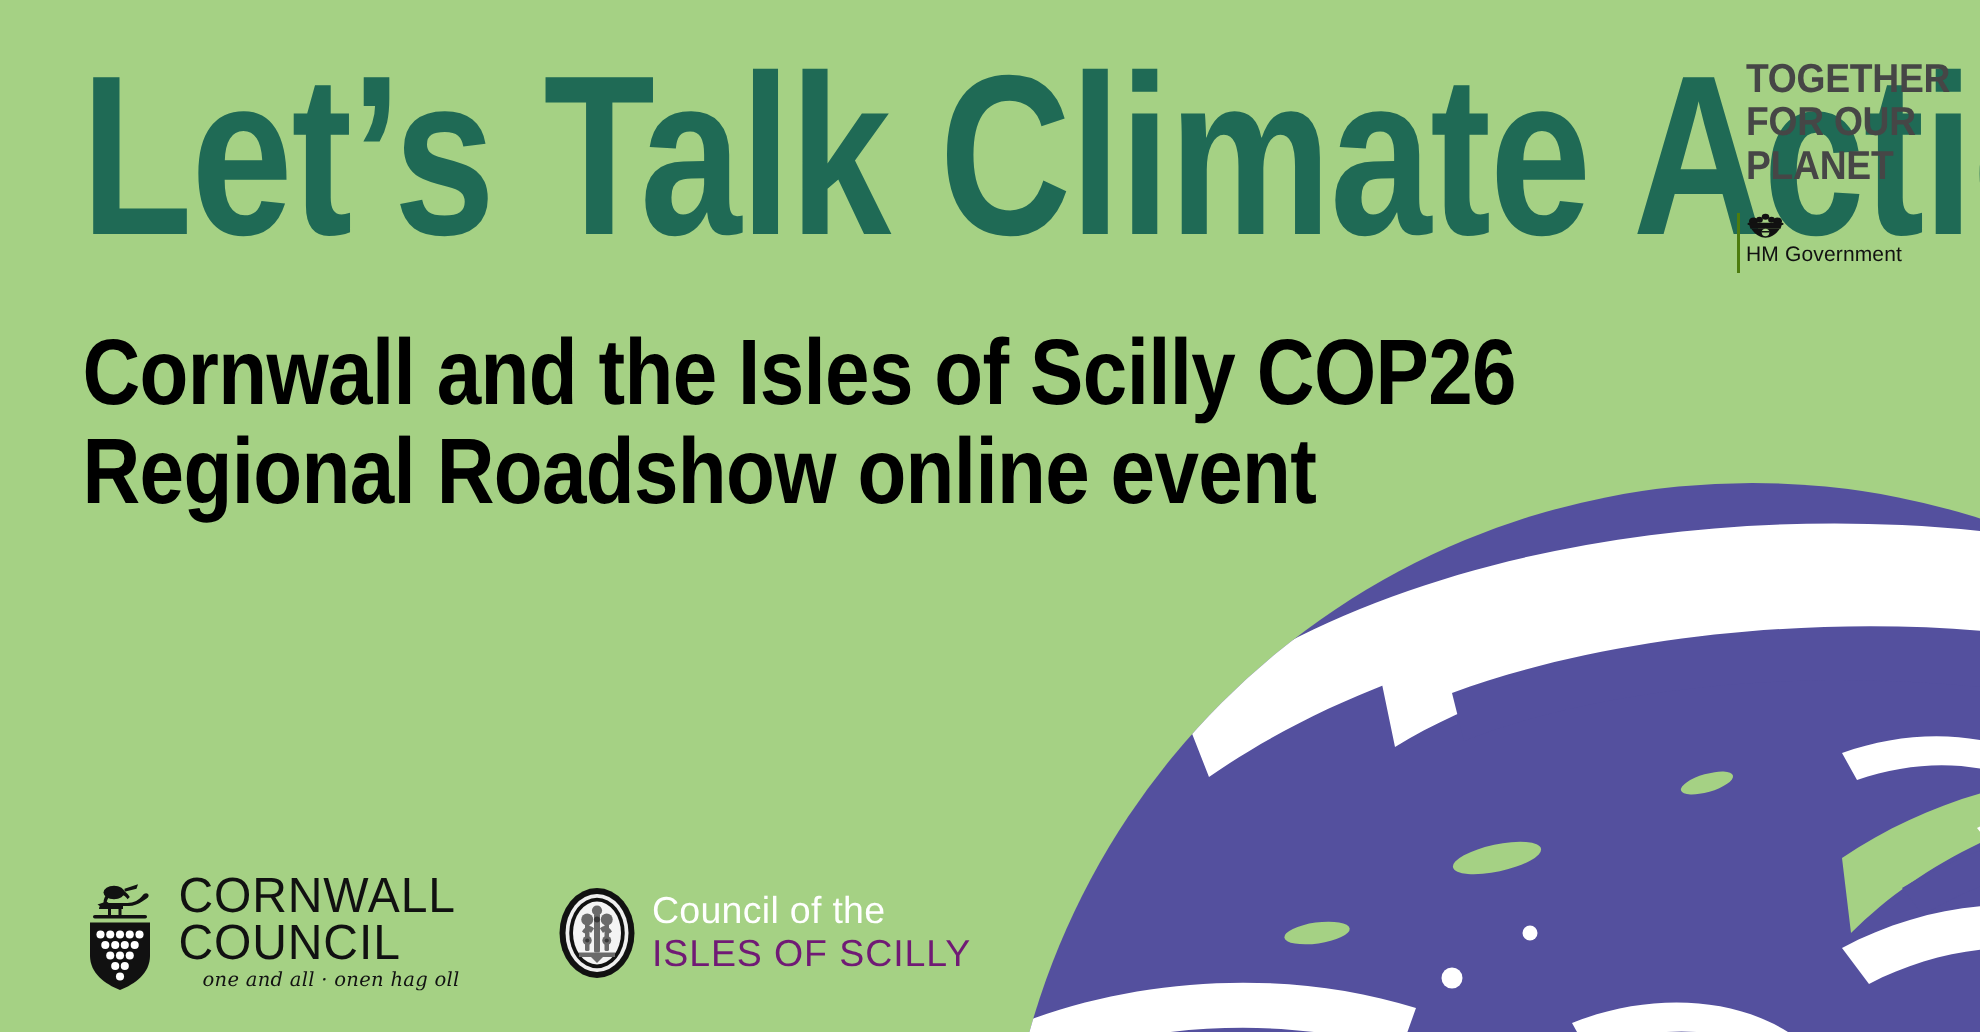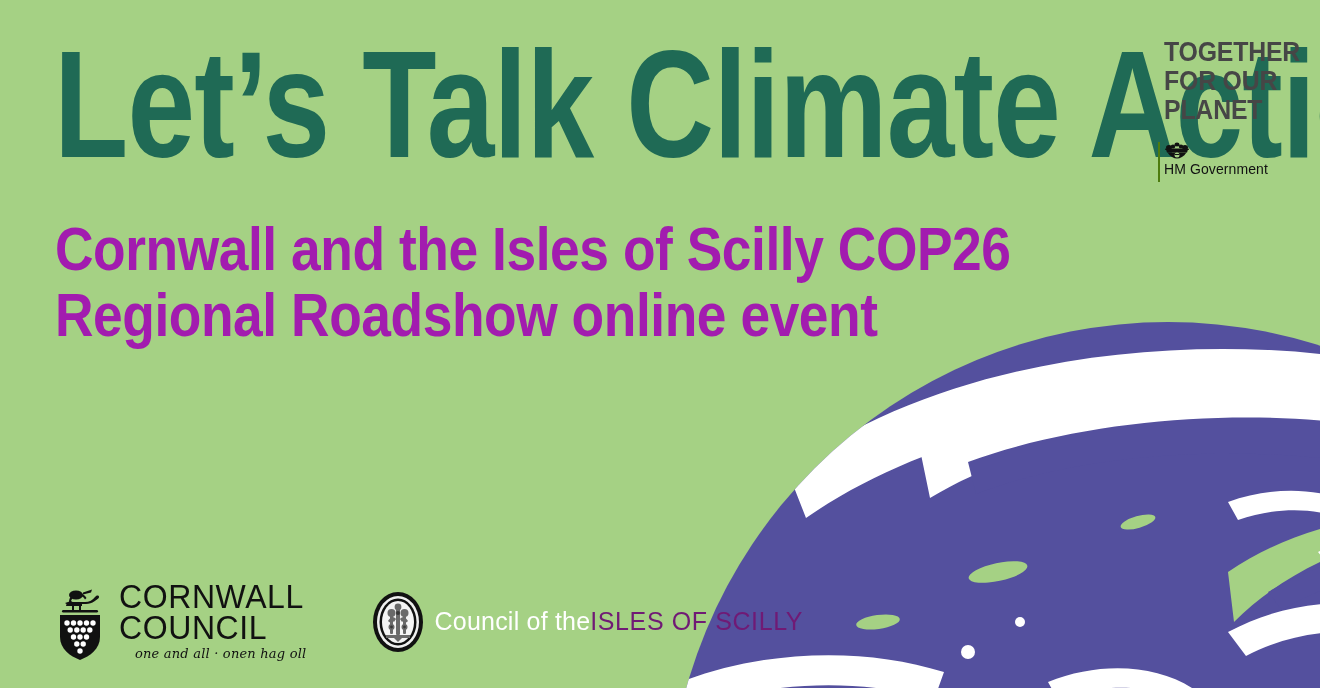--- a/index.html
+++ b/index.html
@@ -43,21 +43,21 @@
     transform: scaleX(0.80);
     transform-origin: left top;
   }
 
   
   #subtitle {
     position: absolute;
     left: 55px;
     top: 216px;
     width: 1250px;
-    color: #a21caf;
+    color: #000000;
     font-family: "Liberation Sans Narrow", "Liberation Sans", sans-serif;
     font-weight: 700;
     font-size: 62px;
     line-height: 66px;
     letter-spacing: -0.5px;
   }
   #subtitle .ln {
     display: block;
     transform: scaleX(0.86);
     transform-origin: left top;
@@ -138,21 +138,21 @@
     font-size: 13px;
     line-height: 16px;
     letter-spacing: 0.2px;
     margin-top: 3px;
     margin-left: 16px;
     white-space: nowrap;
   }
 
   
   .ios-mark { width: 52px; height: 62px; flex: 0 0 auto; }
-  .ios-words { display: flex; flex-direction: row; justify-content: center; }
+  .ios-words { display: flex; flex-direction: column; justify-content: center; }
   .ios-words .l1 {
     display: block;
     color: #ffffff;
     font-family: "Liberation Sans", sans-serif;
     font-weight: 400;
     font-size: 25px;
     line-height: 29px;
     letter-spacing: 0.2px;
     white-space: nowrap;
   }

